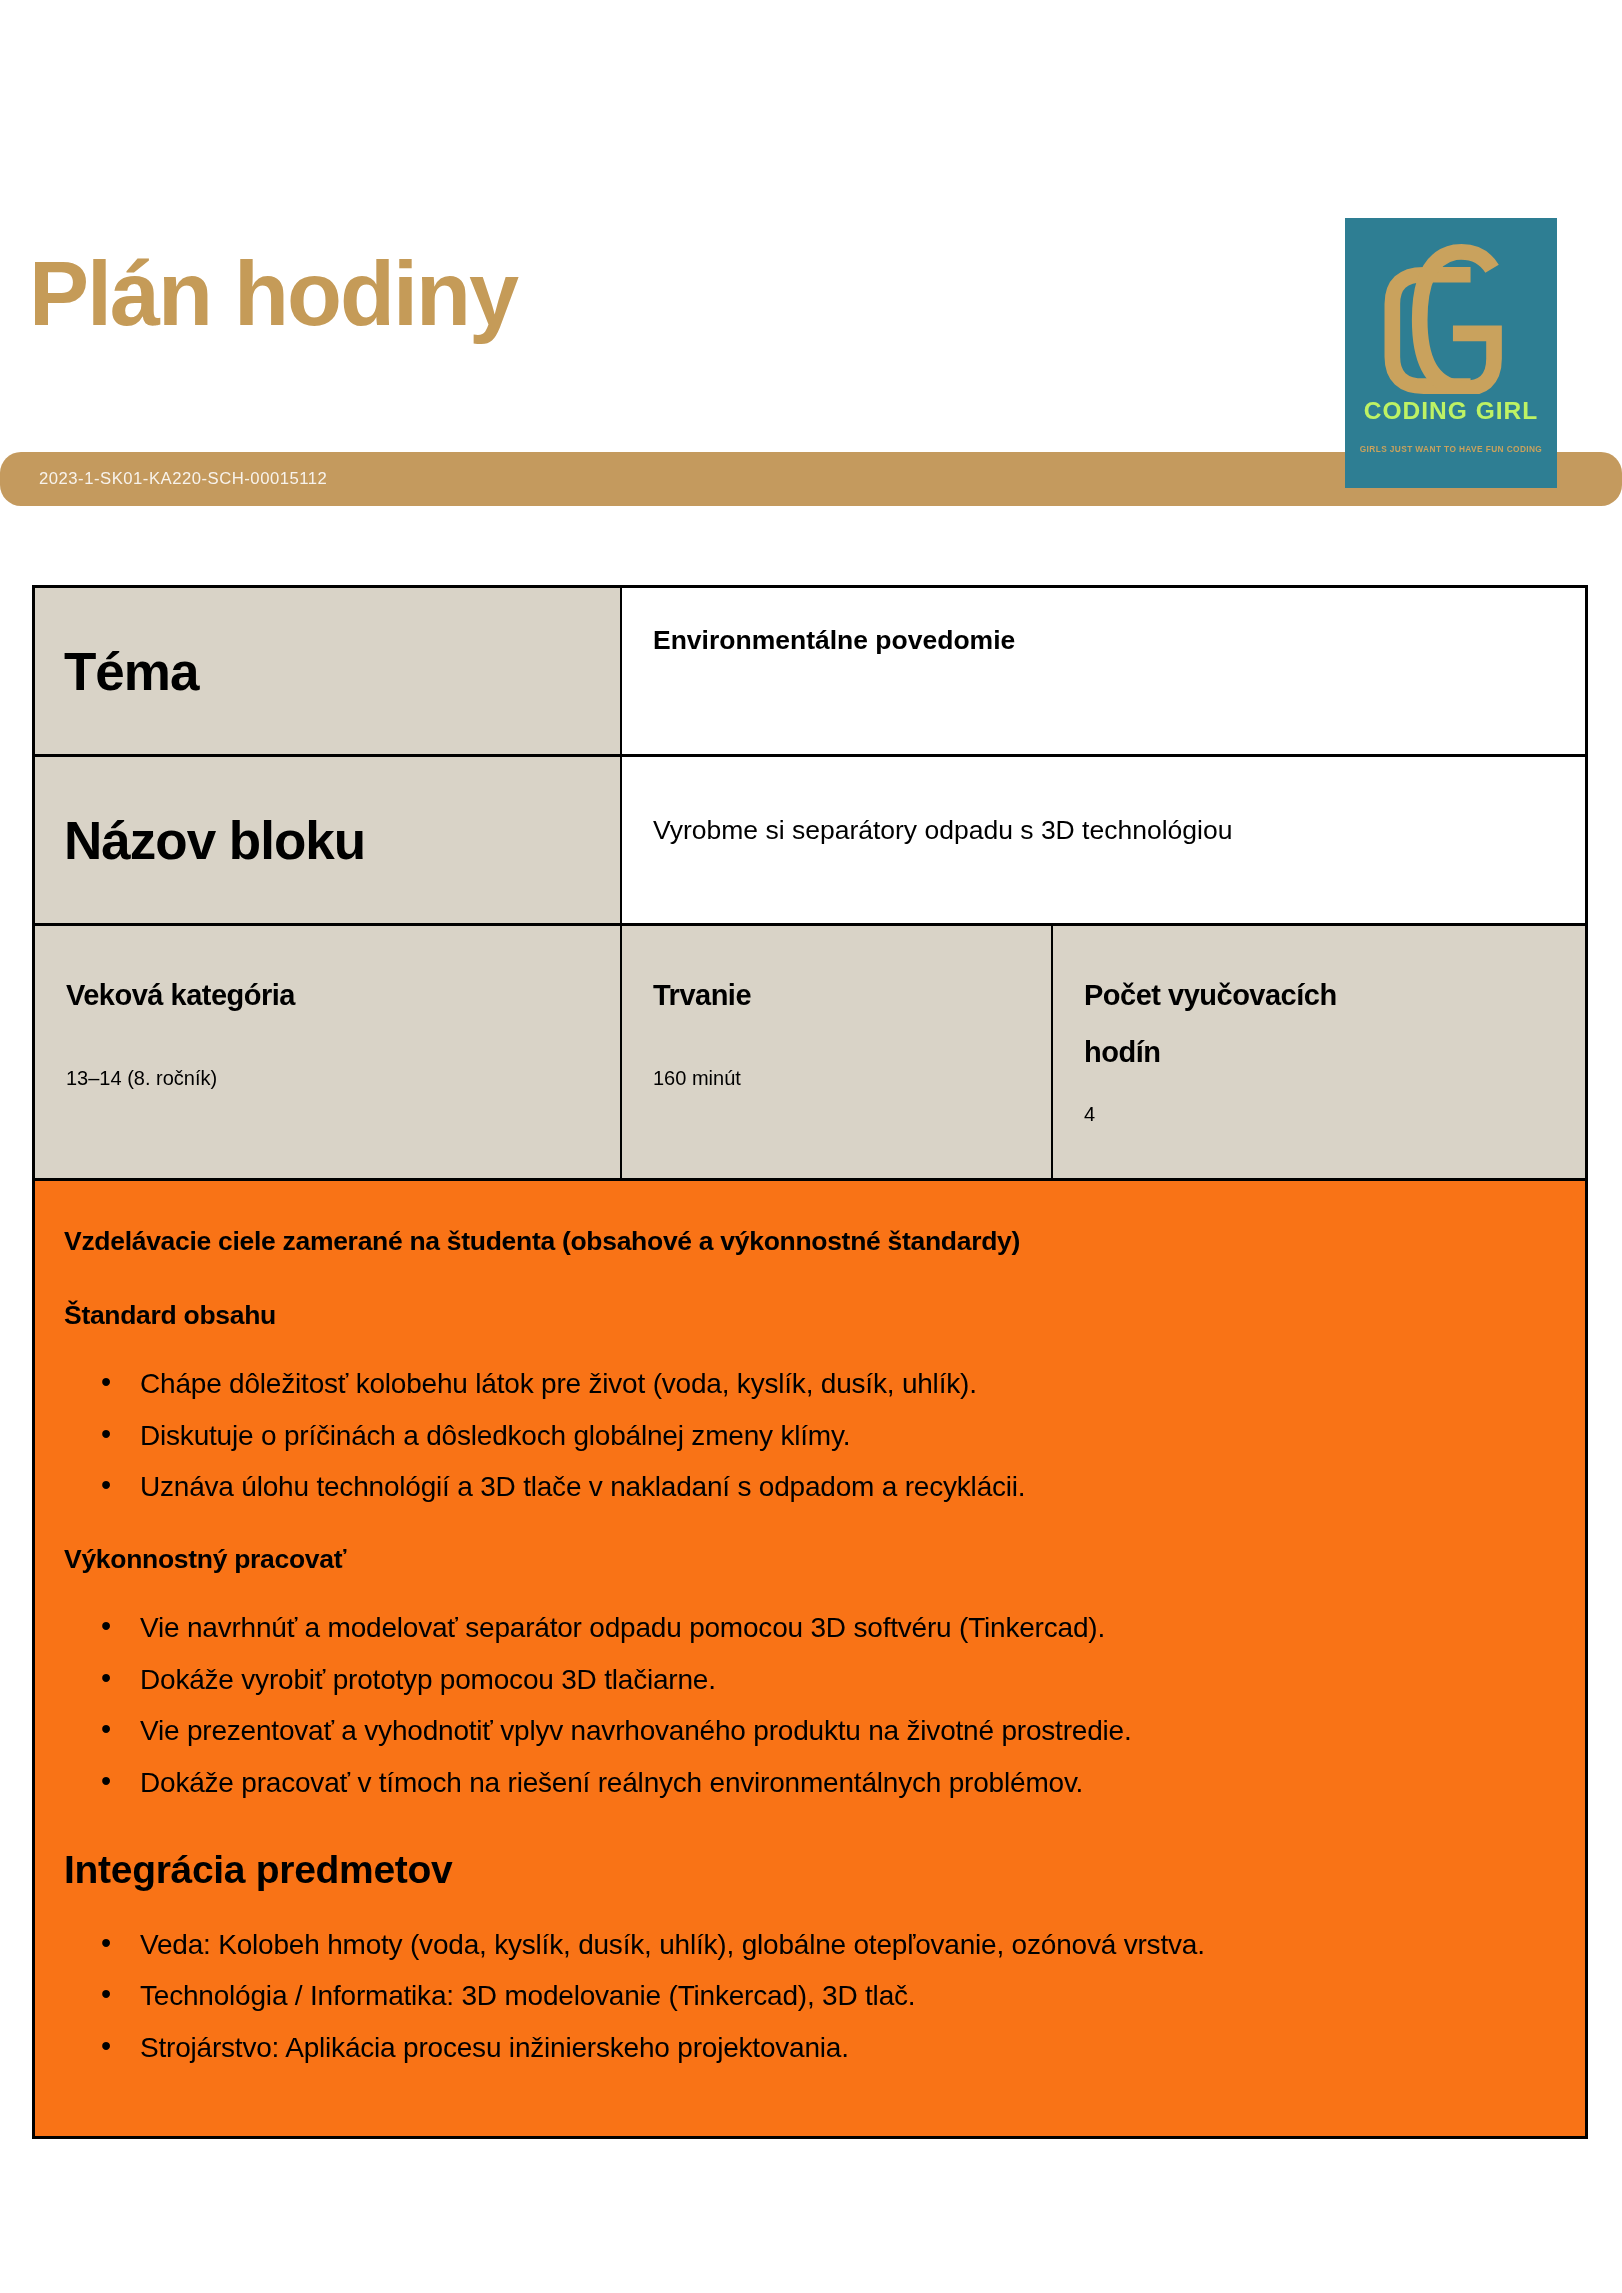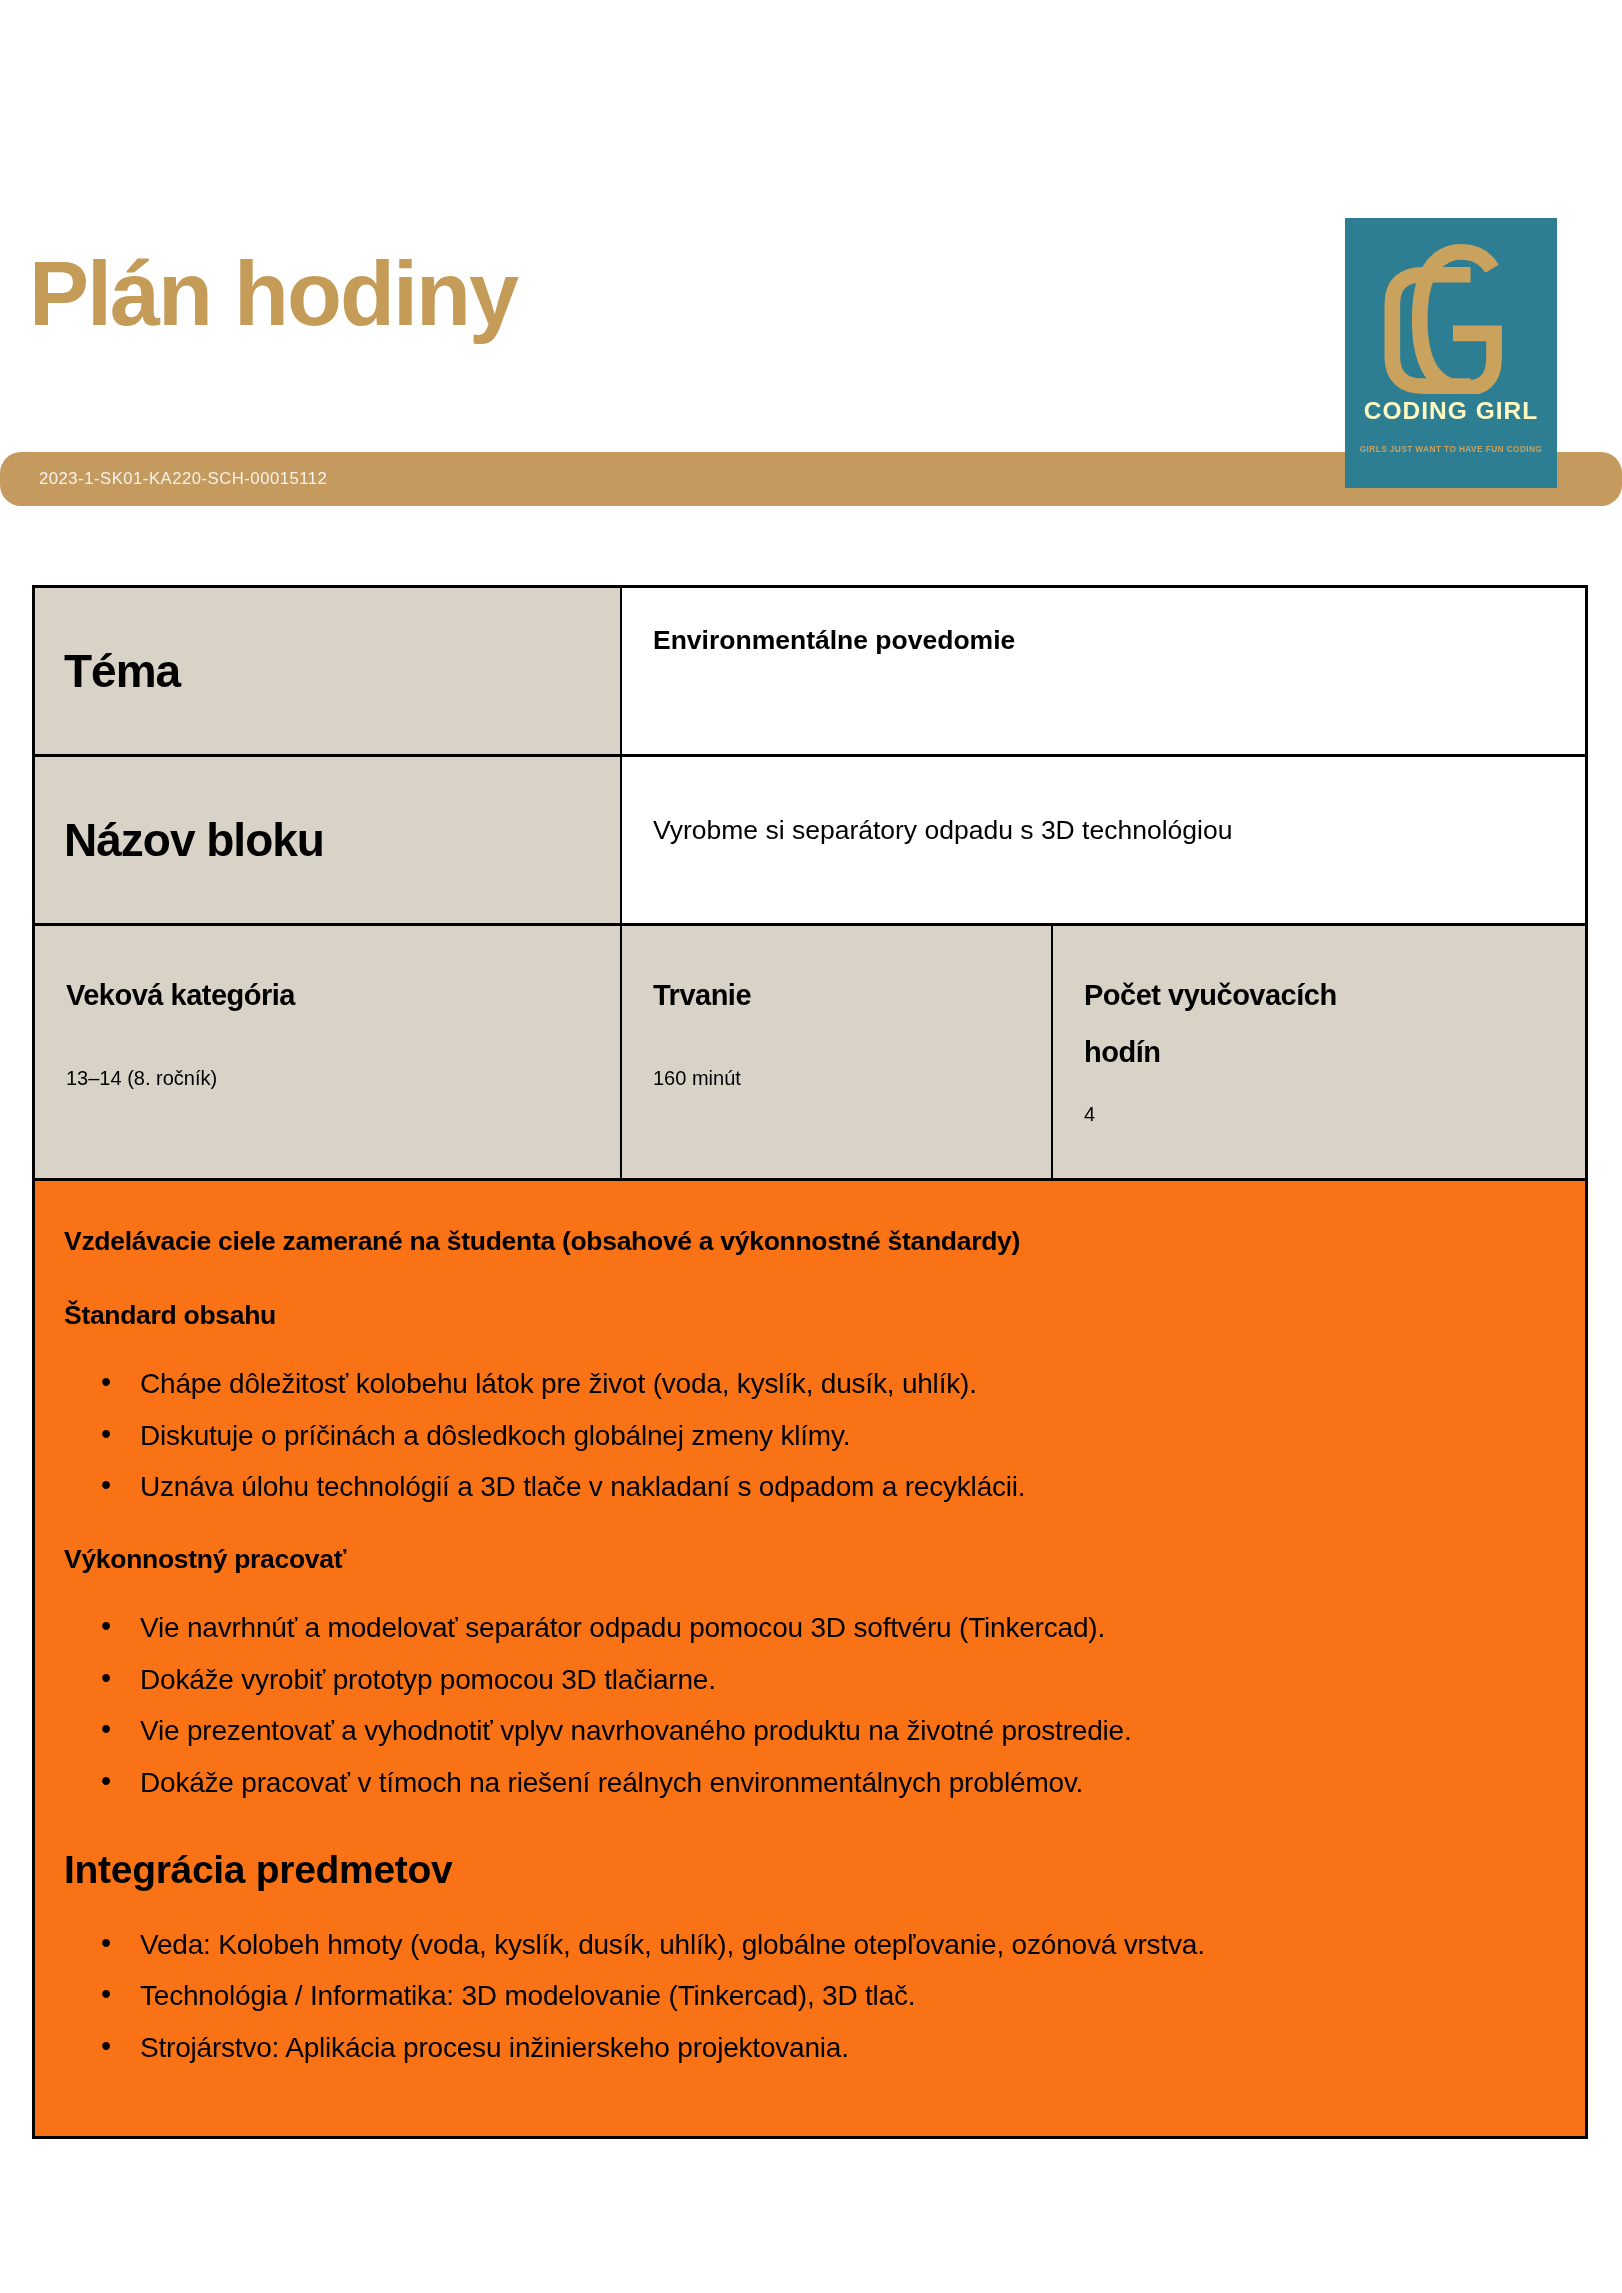--- a/index.html
+++ b/index.html
@@ -24,41 +24,41 @@
     position:absolute; left:39px; top:0; line-height:54px;
     font-size:16.7px; color:rgba(255,255,255,0.88); letter-spacing:0.5px;
   }
   .logo {
     position:absolute; left:1345px; top:218px; width:212px; height:270px;
     background:#2E7E93; z-index:2; text-align:center;
   }
   .logo svg { display:block; margin:0 auto; }
   .logo .name {
     position:absolute; left:0; right:0; top:179px;
-    font-size:24.5px; font-weight:bold; letter-spacing:1px; color:#fef9c3;
+    font-size:24.5px; font-weight:bold; letter-spacing:1px; color:#bef264;
   }
   .logo .tagline {
     position:absolute; left:0; right:0; top:214px;
     font-size:8.3px; font-weight:bold; letter-spacing:0.4px; color:#C9A25D;margin-top:12px;
   }
   
   .plan-table {
     position:absolute; left:32px; top:585px; width:1556px;
     border:3.9px solid #000; background:#fff;
   }
   .t-row { display:grid; border-bottom:3.9px solid #000; }
   .t-row.r1, .t-row.r2 { grid-template-columns:585px 1fr; height:169px; }
   .t-row.r3 { grid-template-columns:585px 431px 1fr; height:255px; }
   .t-row.r4 { display:block; border-bottom:none; }
   .cell { position:relative; }
   .cell.beige { background:#D9D3C7; }
   .cell.vdiv { border-left:2.9px solid #000; }
   .big-label {
     display:flex; align-items:center; padding-left:29px;
-    font-size:46px; font-weight:bold; letter-spacing:-1px;
+    font-size:53px; font-weight:bold; letter-spacing:-1px;
   }
   .r1 .value { padding:37px 29px 0 31px; font-size:26.5px; font-weight:bold; }
   .r2 .value { padding:58px 29px 0 31px; font-size:26.5px; }
   .meta-cell { padding:41px 23.5px 0 31px; }
   .meta-cell .m-label { font-size:29px; font-weight:bold; line-height:57px; letter-spacing:-0.5px; }
   .meta-cell .m-label.wrap { max-width:294px; }
   .meta-cell .m-value { font-size:20px; margin-top:43px; }
   .meta-cell .m-value.tight { margin-top:21.6px; }
   
   .goals { padding:45px 43px 51px 29px; background:#f97316; }

